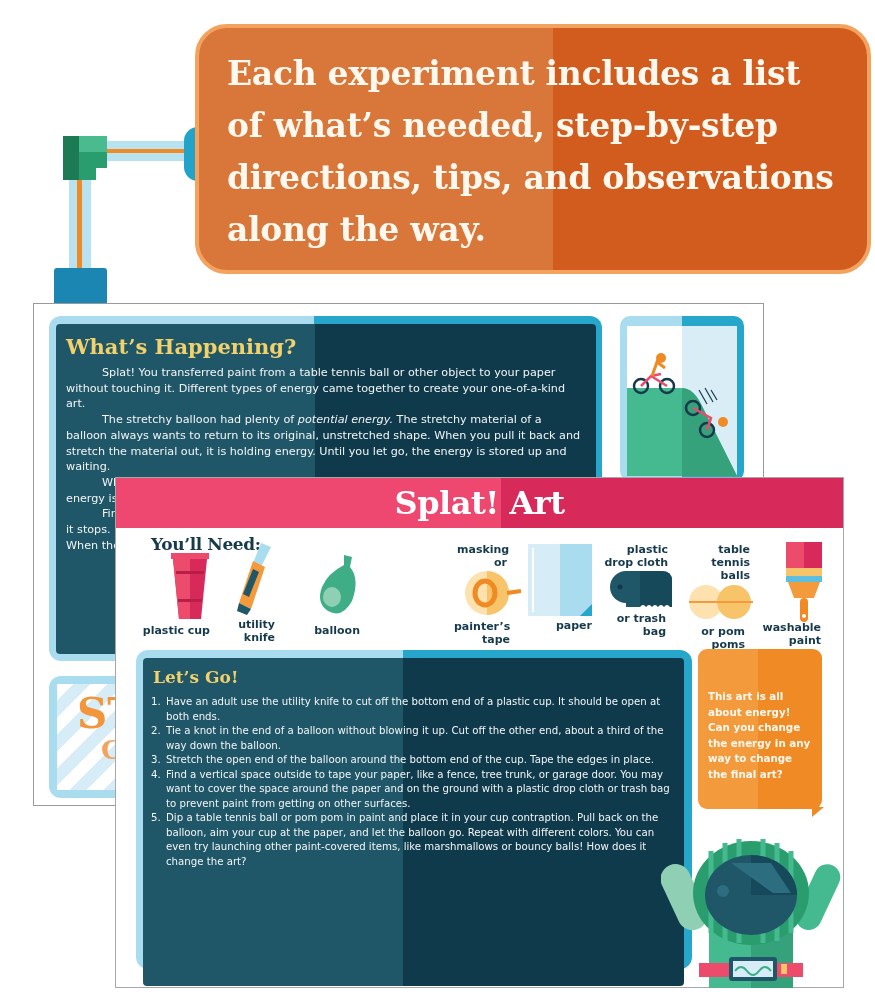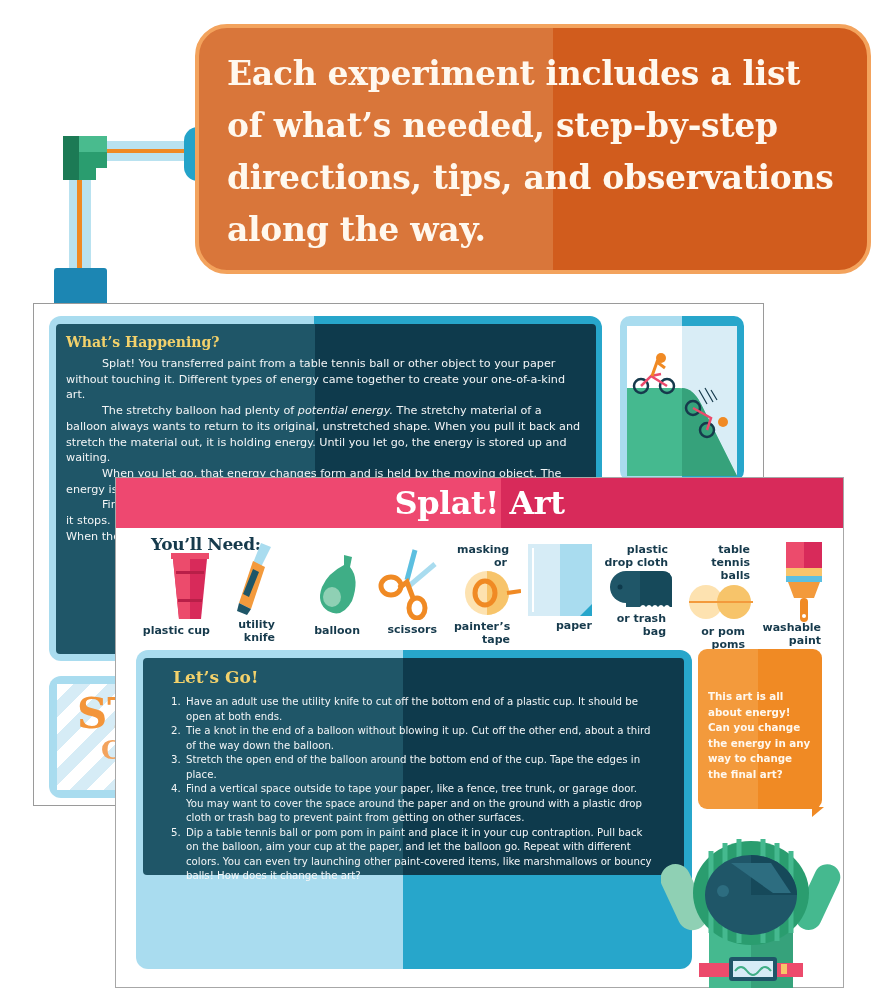--- a/index.html
+++ b/index.html
@@ -19,21 +19,21 @@
   .knob { left: 184px; top: 127px; width: 22px; height: 54px; background: #24a3c9; border-radius: 14px 0 0 14px; }
 
   
   .callout { left: 195px; top: 24px; width: 676px; height: 250px; border-radius: 32px; background: linear-gradient(90deg, #d9763a 0 53%, #d15c1d 53% 100%); border: 4px solid #f3a35d; padding: 20px 24px 0 28px; }
   .callout-text { color: #fff8ee; font-family: "DejaVu Serif", serif; font-weight: bold; font-size: 33px; line-height: 52px; letter-spacing: -0.3px; }
 
   
   .back-page { left: 33px; top: 303px; width: 731px; height: 503px; background: #ffffff; border: 1px solid #9a9a9a; }
   .wh-frame { left: 15px; top: 12px; width: 553px; height: 345px; border-radius: 12px; background: linear-gradient(90deg, #a9dcef 0 48%, #27a6cb 48% 100%); }
   .wh-panel { left: 7px; top: 8px; width: 540px; height: 330px; border-radius: 4px; background: linear-gradient(90deg, #1f5668 0 48%, #0e3a4c 48% 100%); padding: 10px 10px; overflow: hidden; }
-  .wh-title { color: #f2d16b; font-family: "DejaVu Serif", serif; font-weight: bold; font-size: 14px; margin-bottom: 6px; }
+  .wh-title { color: #f2d16b; font-family: "DejaVu Serif", serif; font-weight: bold; font-size: 21px; margin-bottom: 6px; }
   .wh-para { color: #f3f5f6; font-size: 11.2px; line-height: 15.7px; text-indent: 36px; }
   .wh-para em { font-style: italic; }
 
   .bike-frame { left: 586px; top: 12px; width: 124px; height: 165px; border-radius: 10px; background: linear-gradient(90deg, #a9dcef 0 50%, #27a6cb 50% 100%); }
   .bike-inner { left: 7px; top: 10px; width: 110px; height: 150px; background: linear-gradient(90deg, #ffffff 0 50%, #d9edf6 50% 100%); overflow: hidden; }
 
   .stem-frame { left: 15px; top: 372px; width: 100px; height: 122px; border-radius: 12px; background: #a9dcef; }
   .stem-inner { left: 8px; top: 8px; width: 92px; height: 106px; background: repeating-linear-gradient(135deg, #ffffff 0 12px, #d6ecf6 12px 24px); overflow: hidden; padding: 8px 20px; }
   .stem-big { color: #f3953a; font-family: "DejaVu Serif", serif; font-weight: bold; font-size: 42px; line-height: 44px; }
   .stem-small { color: #f3a35d; font-family: "DejaVu Serif", serif; font-weight: bold; font-size: 26px; line-height: 28px; margin-left: 24px; }
@@ -42,21 +42,21 @@
   .front-page { left: 115px; top: 477px; width: 729px; height: 511px; background: #ffffff; border: 1px solid #a7a7a7; }
   .header-band { left: 0; top: 0; width: 727px; height: 50px; background: linear-gradient(90deg, #ee4870 0 53%, #d82a5a 53% 100%); display: flex; align-items: center; justify-content: center; }
   .header-title { color: #ffffff; font-family: "DejaVu Serif", serif; font-weight: bold; font-size: 32px; letter-spacing: -0.5px; text-align: center; }
 
   .need-title { left: 35px; top: 56px; color: #163a4c; font-family: "DejaVu Serif", serif; font-weight: bold; font-size: 17px; letter-spacing: -0.4px; }
 
   .item { position: absolute; text-align: right; color: #163a4c; font-weight: bold; font-size: 11px; line-height: 13px; }
   .item .lbl { display: block; }
 
   .lg-frame { left: 20px; top: 172px; width: 556px; height: 319px; border-radius: 12px; background: linear-gradient(90deg, #a9dcef 0 48%, #27a6cb 48% 100%); }
-  .lg-panel { left: 7px; top: 8px; width: 541px; height: 217px; border-radius: 4px; background: linear-gradient(90deg, #1f5668 0 48%, #0e3a4c 48% 100%); padding: 9px 28px; }
+  .lg-panel { left: 7px; top: 8px; width: 541px; height: 328px; border-radius: 4px; background: linear-gradient(90deg, #1f5668 0 48%, #0e3a4c 48% 100%); padding: 9px 8px; }
   .lg-title { color: #f2d16b; font-family: "DejaVu Serif", serif; font-weight: bold; font-size: 17px; margin-bottom: 8px; margin-left: 2px; }
   .lg-list { list-style: none; color: #f3f5f6; font-size: 10.2px; line-height: 14.5px; }
   .lg-list li { position: relative; padding-left: 15px; }
   .lg-list .num { position: absolute; left: 0; top: 0; }
 
   .tip-bubble { left: 582px; top: 171px; width: 124px; height: 160px; border-radius: 9px; background: linear-gradient(90deg, #f39a3c 0 48%, #f08a24 48% 100%); padding: 40px 8px 0 10px; }
   .tip-text { color: #fff8ee; font-weight: bold; font-size: 10.3px; line-height: 15.5px; }
   .tip-tail { left: 696px; top: 329px; width: 0; height: 0; border-left: 12px solid #f08a24; border-bottom: 10px solid transparent; }
 </style>
 </head>
@@ -145,30 +145,20 @@
   </div>
 
   <div class="item" style="left:180px;top:75px;width:64px;">
     <svg width="44" height="68" viewBox="0 0 44 68">
       <path d="M28 2 L36 4 L34 14 Q44 26 36 48 Q26 66 12 58 Q0 50 6 34 Q12 20 28 12 Z" fill="#3fae86"></path>
       <ellipse cx="16" cy="44" rx="9" ry="10" fill="#8fd0b4"></ellipse>
     </svg>
     <span class="lbl">balloon</span>
   </div>
 
-  <div class="item" style="left:255px;top:68px;width:66px;">
-    <svg width="60" height="74" viewBox="0 0 60 74">
-      <path d="M38 4 L30 34" stroke="#5cbfe0" stroke-width="5"></path>
-      <path d="M58 18 L32 40" stroke="#a9dcef" stroke-width="5"></path>
-      <ellipse cx="14" cy="40" rx="10" ry="9" fill="none" stroke="#f08a24" stroke-width="5"></ellipse>
-      <ellipse cx="40" cy="62" rx="8" ry="10" fill="none" stroke="#f08a24" stroke-width="5"></ellipse>
-      <path d="M22 42 L30 36 L36 52" stroke="#f08a24" stroke-width="5" fill="none"></path>
-    </svg>
-    <span class="lbl">scissors</span>
-  </div>
 
   <div class="item" style="left:327px;top:65px;width:78px;">
     <span class="lbl" style="width:50px;margin:0 auto;">masking or</span>
     <svg width="62" height="48" viewBox="0 0 62 48">
       <circle cx="28" cy="24" r="22" fill="#fde2b0"></circle>
       <path d="M28 2 A22 22 0 0 1 28 46 Z" fill="#f7c46a"></path>
       <ellipse cx="26" cy="24" rx="10" ry="12" fill="none" stroke="#f08a24" stroke-width="5"></ellipse>
       <path d="M48 24 L62 22" stroke="#f08a24" stroke-width="4"></path>
     </svg>
     <span class="lbl" style="width:56px;margin:0 auto;">painter’s tape</span>

